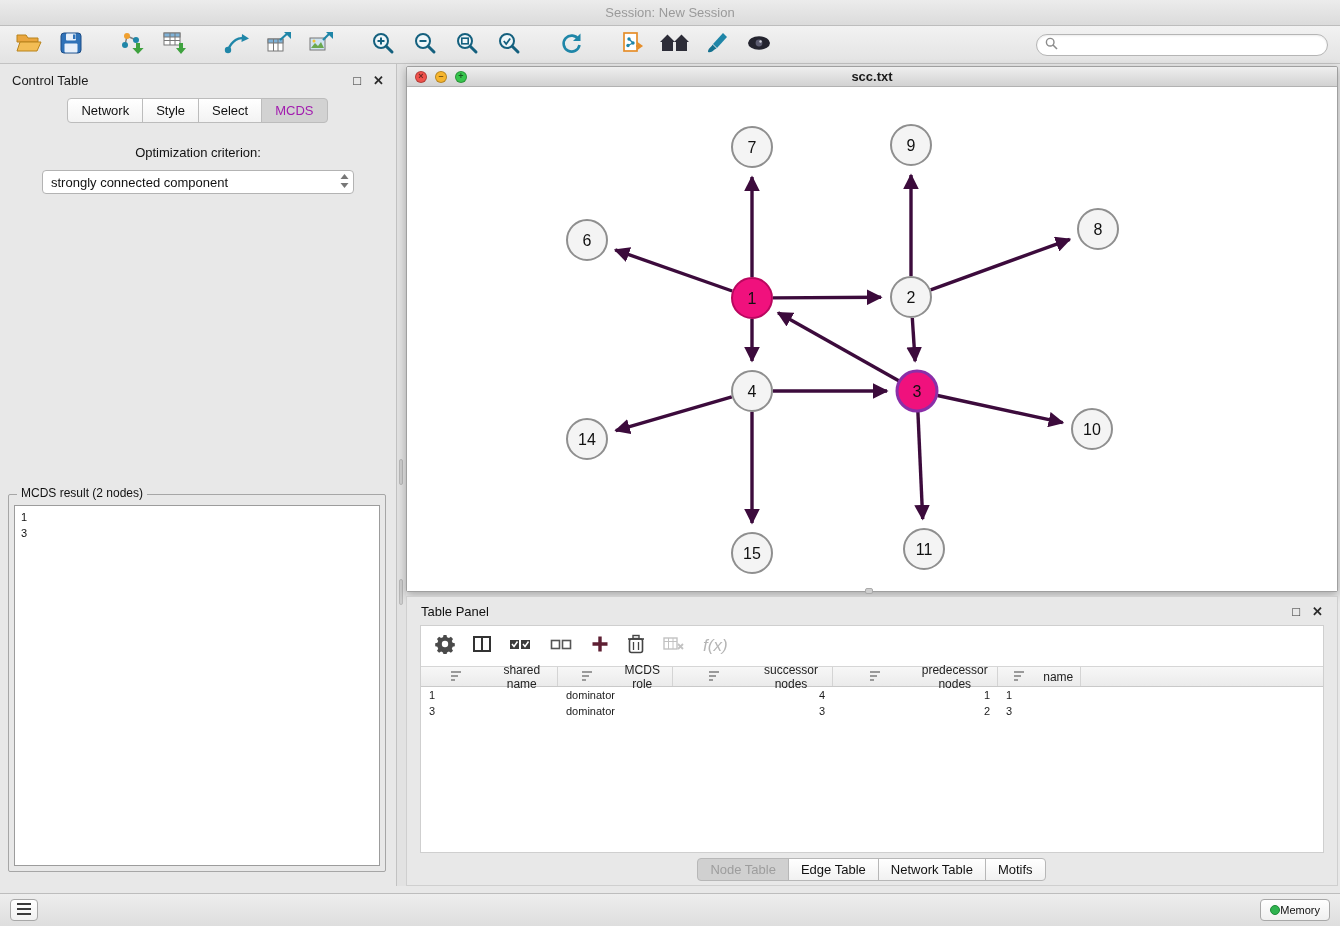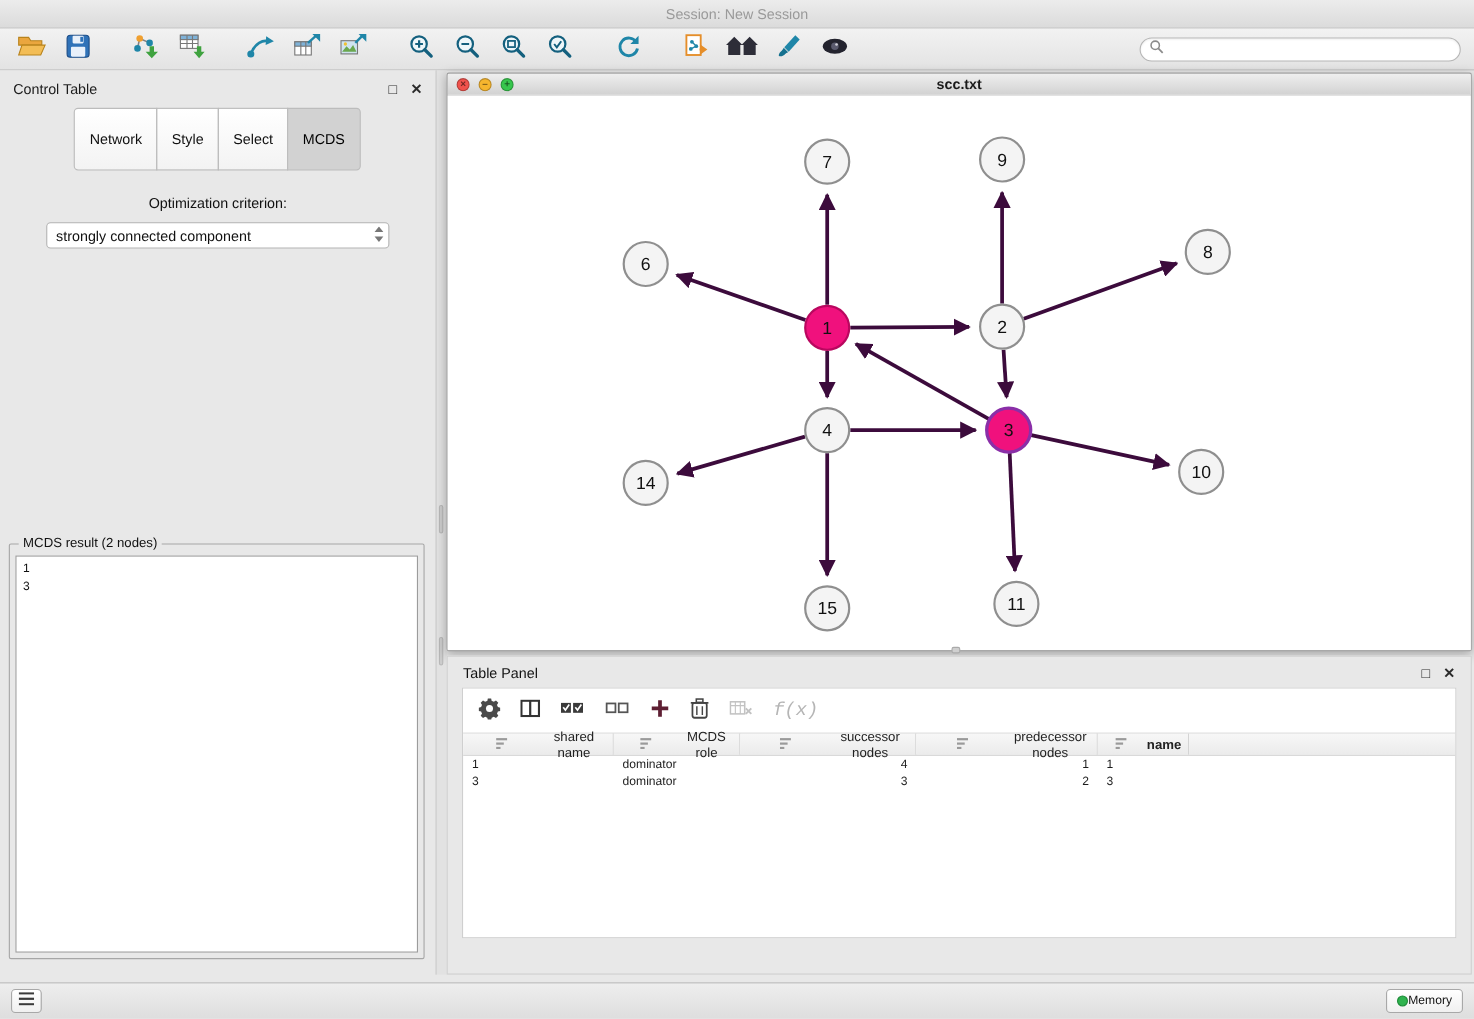--- a/index.html
+++ b/index.html
@@ -21,24 +21,24 @@
   .search{margin-left:auto;width:292px;height:22px;border:1px solid #b5b5b5;border-radius:12px;
     background:#fff;display:flex;align-items:center;padding:0 8px;gap:5px;box-shadow:inset 0 1px 2px rgba(0,0,0,.08)}
   .search input{border:none;outline:none;flex:1;font-size:12px;background:transparent;font-family:"Liberation Sans",sans-serif}
 
   
   .control-panel{position:absolute;left:0;top:64px;width:397px;height:822px;background:#e8e8e8;border-right:1px solid #c2c2c2}
   .cp-header{height:32px;display:flex;align-items:center;padding:0 12px;font-size:13px;color:#1c1c1c}
   .win-btns{margin-left:auto;display:flex;gap:12px;color:#2b2b2b;font-size:13px;font-weight:bold}
   .win-btn{cursor:default;line-height:13px}
   .cp-tabs{display:flex;justify-content:center;padding:2px 0 6px}
-  .cp-tab{border:1px solid #bcbcbc;background:linear-gradient(#ffffff,#f3f3f3);padding:20px 13px;font-size:13px;margin-left:-1px;color:#111}
+  .cp-tab{border:1px solid #bcbcbc;background:linear-gradient(#ffffff,#f3f3f3);padding:4px 13px;font-size:13px;margin-left:-1px;color:#111}
   .cp-tab:first-child{border-radius:4px 0 0 4px}
   .cp-tab:last-child{border-radius:0 4px 4px 0}
-  .cp-tab.active{background:#d2d2d2;color:#000000}
+  .cp-tab.active{background:#d2d2d2;color:#a21caf}
   .opt-label{text-align:center;font-size:13px;margin-top:16px;color:#111}
   .dropdown{margin:10px auto 0;width:312px;height:24px;background:#fff;border:1px solid #b3b3b3;border-radius:4px;
     display:flex;align-items:center;padding:0 4px 0 8px;font-size:13px;color:#111}
   .dropdown .stepper{margin-left:auto}
   .cp-buttons{display:flex;justify-content:center;gap:16px;margin-top:13px}
   .btn{background:linear-gradient(#ffffff,#efefef);border:1px solid #b0b0b0;border-radius:4px;
     padding:4px 14px;font-size:13px;color:#111;cursor:default}
   .result-group{position:absolute;left:8px;top:430px;width:378px;bottom:14px;border:1px solid #a6a6a6;border-radius:2px}
   .result-legend{position:absolute;top:-9px;left:8px;background:#e8e8e8;padding:0 4px;font-size:12px;color:#111}
   .result-box{position:absolute;left:5px;right:5px;top:10px;bottom:5px;background:#fff;border:1px solid #9c9c9c;
@@ -61,21 +61,21 @@
   .nw-canvas{position:absolute;left:0;top:20px;width:930px;height:504px;background:#fff}
   .nw-canvas svg{display:block}
   .resize-dot{position:absolute;left:458px;bottom:-3px;width:8px;height:6px;background:#cfcfcf;border:1px solid #aaa;border-radius:2px}
 
   
   .table-panel{position:absolute;left:406px;top:596px;width:932px;height:290px;background:#e8e8e8;border:1px solid #cfcfcf}
   .tp-header{height:28px;display:flex;align-items:center;padding:0 14px;font-size:13px;color:#111}
   .tp-body{position:absolute;left:13px;right:13px;top:28px;bottom:32px;background:#fff;border:1px solid #cfcfcf;overflow:hidden}
   .tp-toolbar{height:40px;display:flex;align-items:center;gap:18px;padding:0 14px;background:#fff}
   .tp-tool{display:flex;align-items:center;justify-content:center;cursor:default}
-  .fx{font-family:Liberation Mono, monospace;font-style:italic;font-size:17px;color:#b5b5b5}
+  .fx{font-family:Liberation Sans, sans-serif;font-style:italic;font-size:17px;color:#b5b5b5}
   .thead{display:flex;border-top:1px solid #d6d6d6;border-bottom:1px solid #c9c9c9}
   .th{display:flex;align-items:center;gap:3px;height:19px;padding:0 4px;font-size:12px;color:#222;
     background:linear-gradient(#f7f7f7,#ebebeb);border-right:1px solid #d4d4d4}
   .th span{flex:1;text-align:center}
   .th.filler{flex:1;border-right:none}
   .tr{display:flex;height:16px}
   .td{font-size:11px;color:#1c1c1c;padding:0 8px;line-height:16px;overflow:hidden;white-space:nowrap}
   .tp-tabs{position:absolute;left:0;right:0;bottom:4px;display:flex;justify-content:center}
   .tp-tab{border:1px solid #b7b7b7;background:linear-gradient(#ffffff,#f1f1f1);padding:3px 12px;font-size:13px;margin-left:-1px;color:#111}
   .tp-tab:first-child{border-radius:4px 0 0 4px}
@@ -510,21 +510,21 @@
           <span>successor nodes</span>
         </div>
         <div class="th" style="width: 165px;">
           <span><svg width="11" height="10" viewBox="0 0 11 10">
               <rect width="10" height="2" y="0" fill="#9a9a9a"></rect>
               <rect width="7" height="2" y="4" fill="#9a9a9a"></rect>
               <rect width="4" height="2" y="8" fill="#9a9a9a"></rect>
             </svg></span>
           <span>predecessor nodes</span>
         </div>
-        <div class="th" style="width: 83px; font-weight: bold;">
+        <div class="th" style="width: 83px;">
           <span><svg width="11" height="10" viewBox="0 0 11 10">
               <rect width="10" height="2" y="0" fill="#9a9a9a"></rect>
               <rect width="7" height="2" y="4" fill="#9a9a9a"></rect>
               <rect width="4" height="2" y="8" fill="#9a9a9a"></rect>
             </svg></span>
           <span>name</span>
         </div>
         <div class="th filler"></div>
       </div>
     <div>
@@ -538,20 +538,26 @@
         <div class="tr">
           <div class="td" style="width: 137px; text-align: left;">3</div>
           <div class="td" style="width: 115px; text-align: left;">dominator</div>
           <div class="td" style="width: 160px; text-align: right;">3</div>
           <div class="td" style="width: 165px; text-align: right;">2</div>
           <div class="td" style="width: 83px; text-align: left;">3</div>
         </div>
       </div>
   </div>
 
+  <div class="tp-tabs">
+      <div class="tp-tab active">Node Table</div>
+      <div class="tp-tab">Edge Table</div>
+      <div class="tp-tab">Network Table</div>
+      <div class="tp-tab">Motifs</div>
+    </div>
 </div>
 
 <div class="statusbar">
   <span class="menu-btn">
     <span>
       <svg width="14" height="12" viewBox="0 0 14 12">
           <rect y="0" width="14" height="2" fill="#3a3a3a"></rect>
           <rect y="5" width="14" height="2" fill="#3a3a3a"></rect>
           <rect y="10" width="14" height="2" fill="#3a3a3a"></rect>
         </svg>

